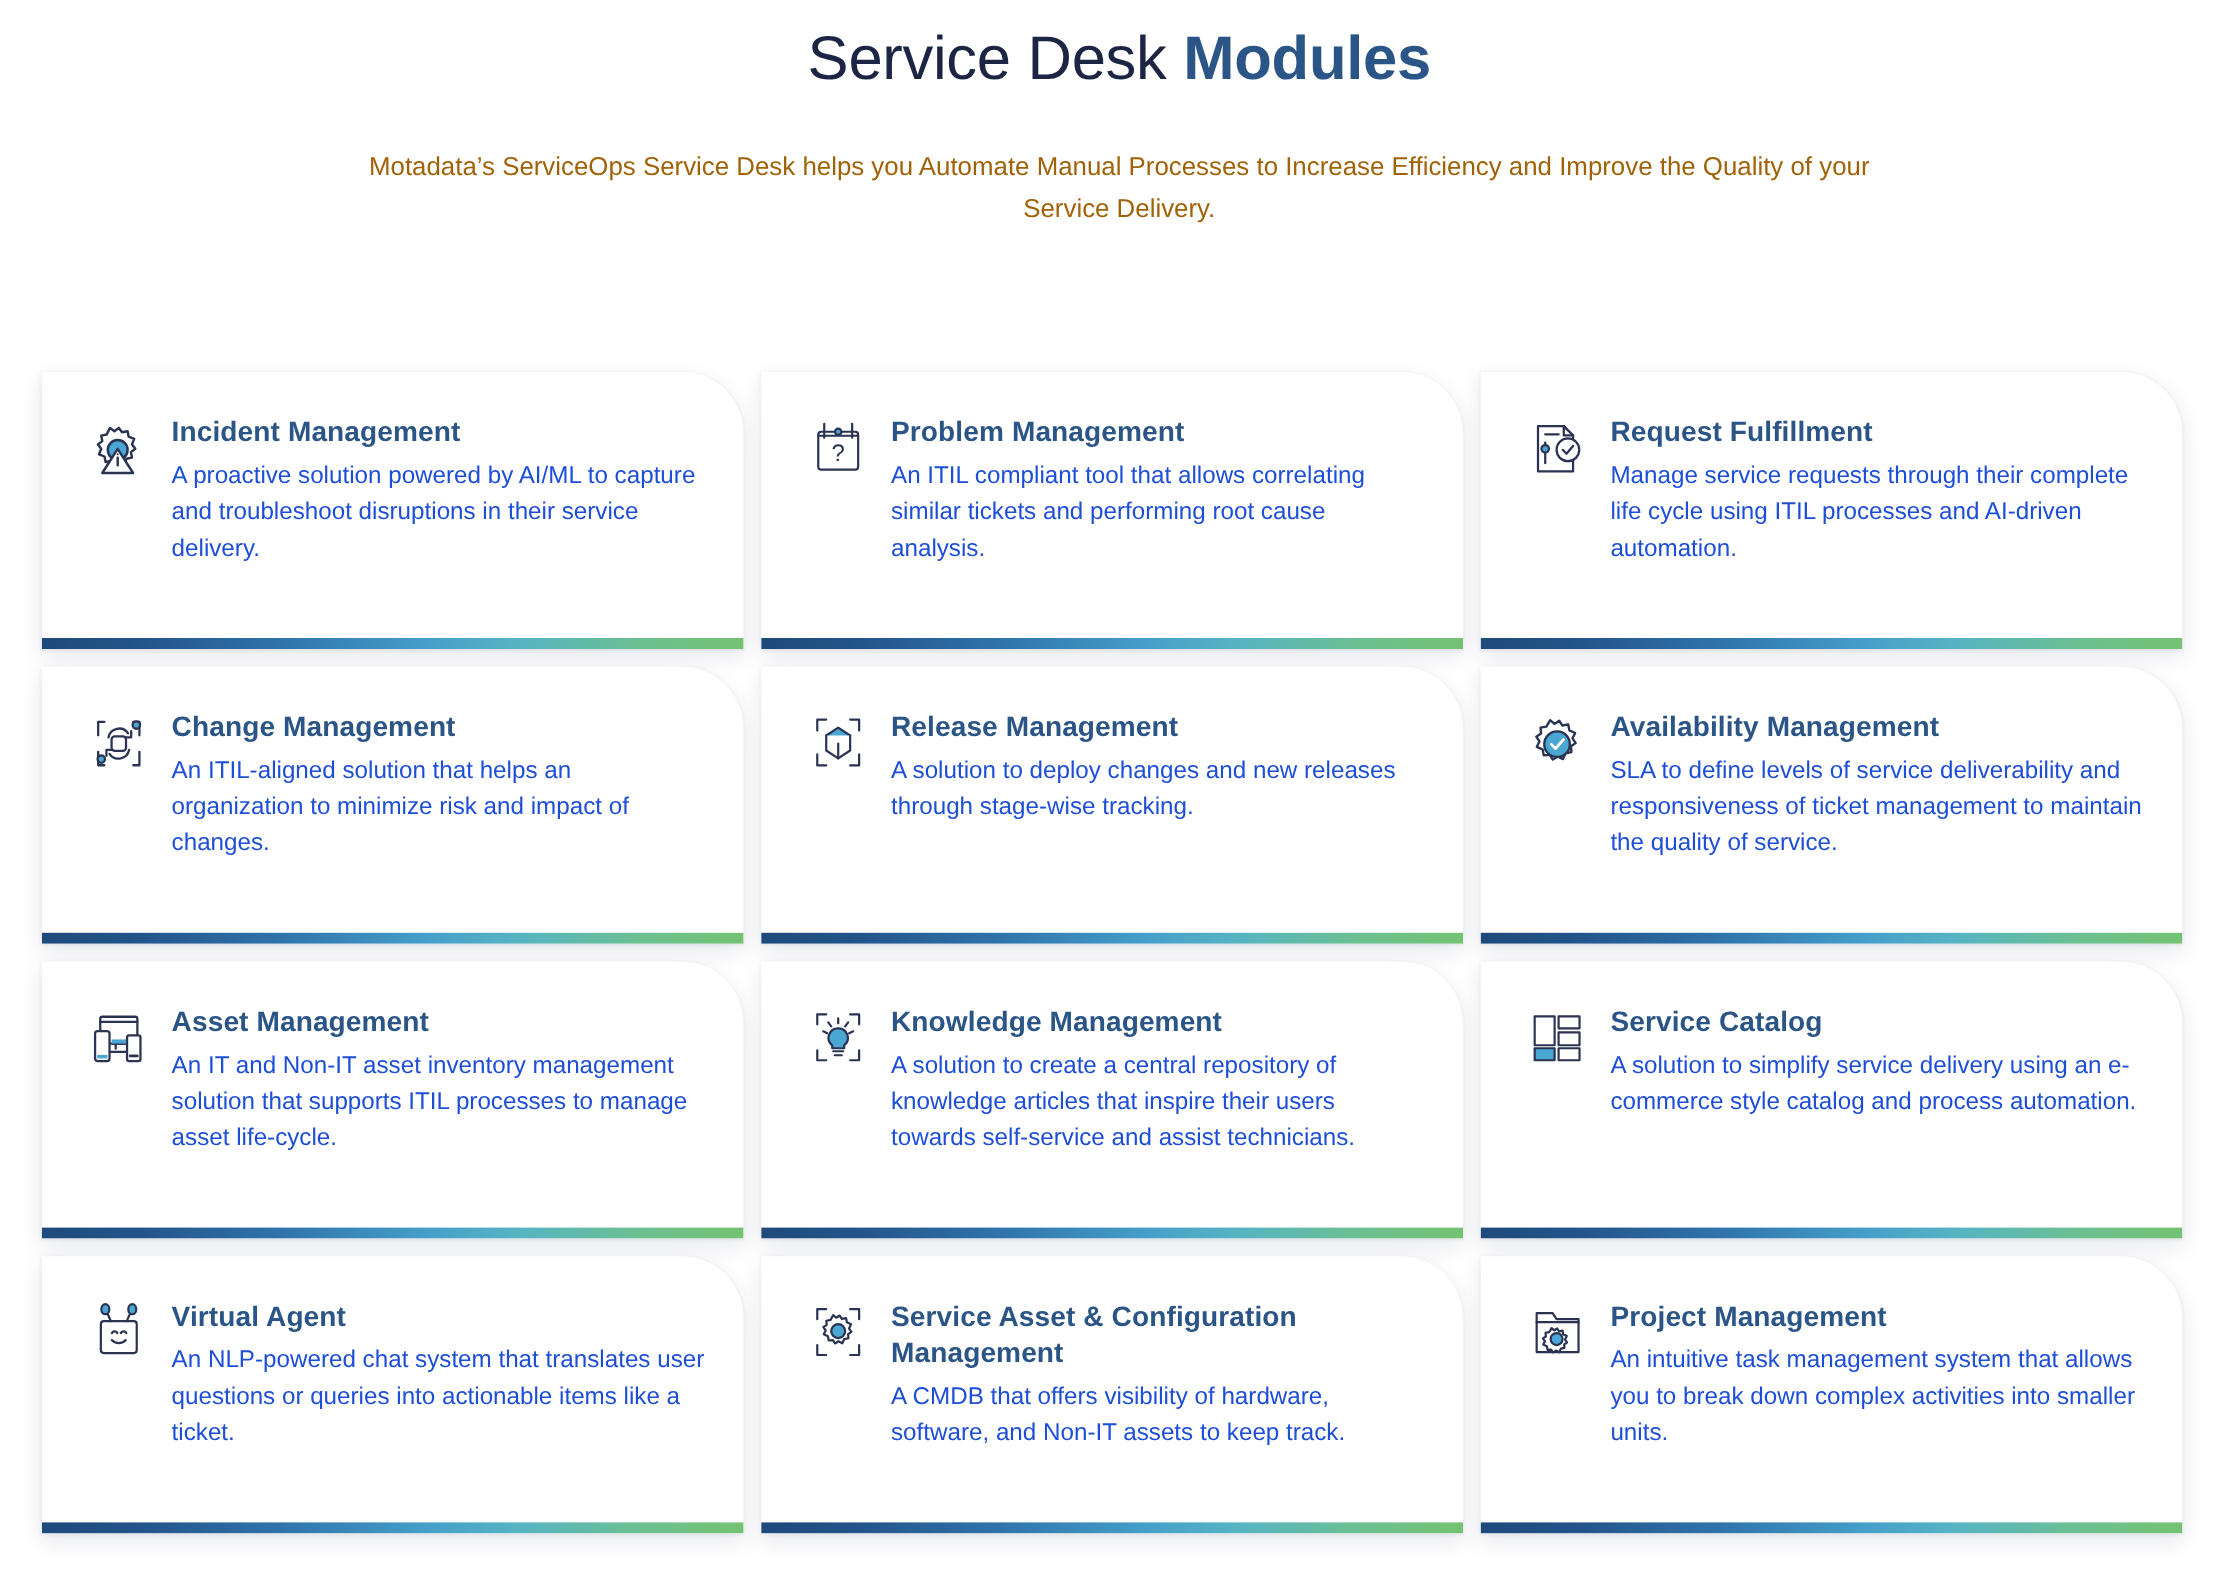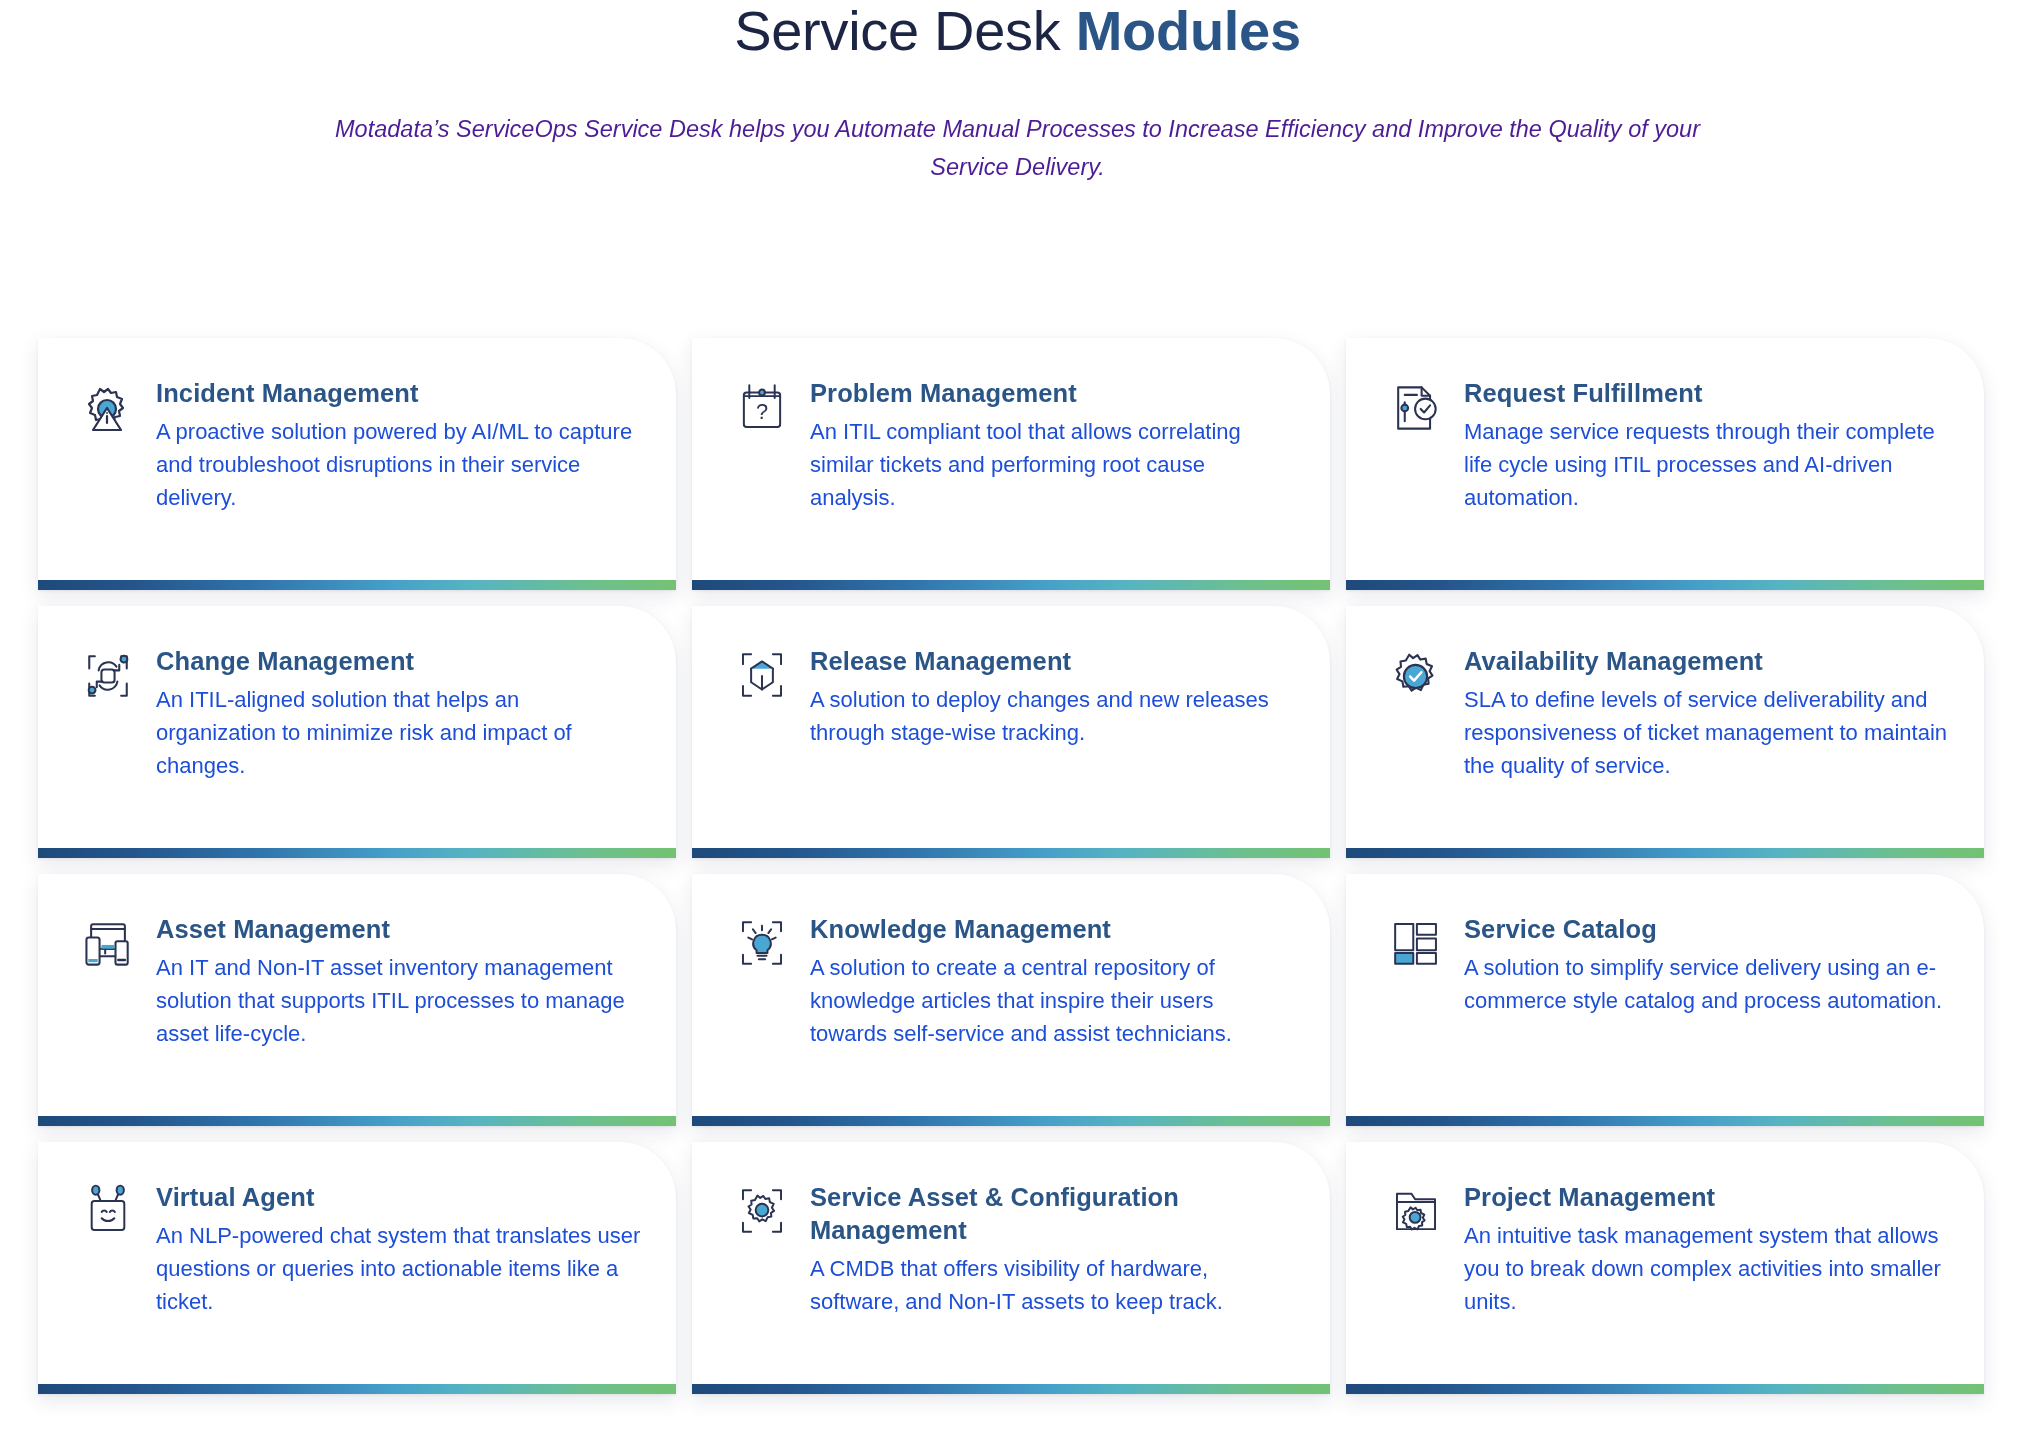--- a/index.html
+++ b/index.html
@@ -11,41 +11,40 @@
     overflow: hidden;
   }
   .page {
     position: relative;
     width: 2035px;
     height: 1447px;
     background: #ffffff;
   }
 
   
-  .header { text-align: center; }
+  .header { padding-top: 22px; text-align: center; }
   .page-title {
     font-size: 56px;
     font-weight: 400;
     color: #1c2543;
     letter-spacing: -0.3px;
     line-height: 1.12;
   }
   .page-title .strong {
     font-weight: 700;
     color: #2a5586;
   }
   .page-subtitle {
     margin: 0 auto;
     margin-top: 47px;
     width: 1410px;
     font-size: 23.5px;
     line-height: 1.62;
-    color: #4c1d95;
+    color: #a16207;
     font-weight: 400;
-    font-style: italic;
   }
 
   
   .grid {
     position: absolute;
     left: 38px;
     top: 338px;
     width: 1960px;
     display: grid;
     grid-template-columns: repeat(3, 638px);

